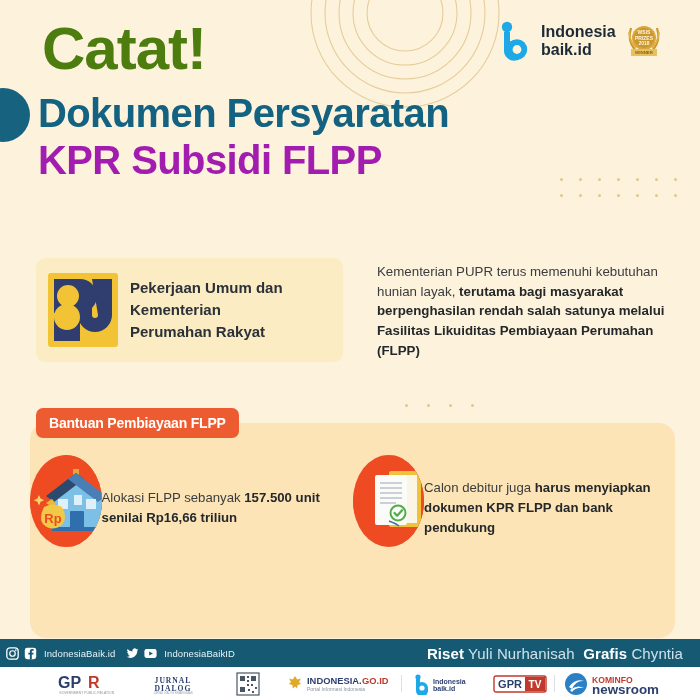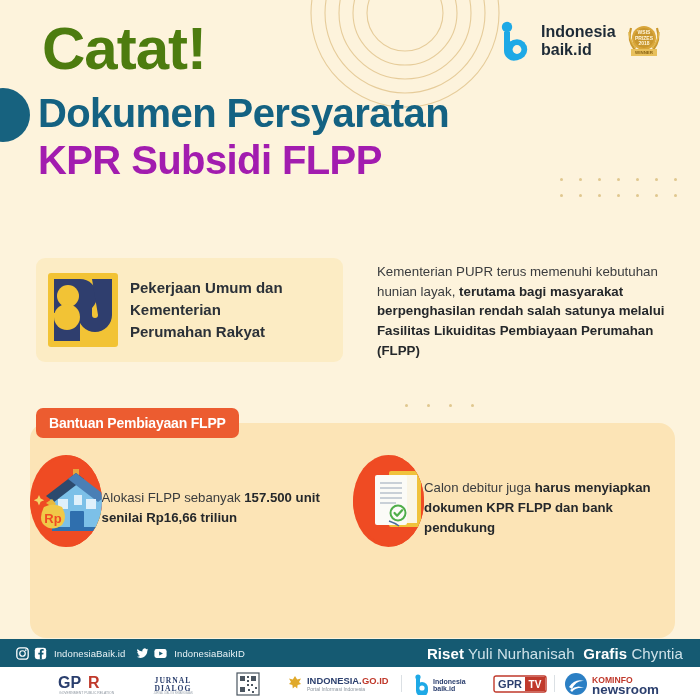--- a/index.html
+++ b/index.html
@@ -44,21 +44,21 @@
   .flpp-badge span{color:#fff;font-size:14px;font-weight:bold;letter-spacing:-0.2px;}
 
   .cards{position:absolute;left:30px;top:455px;width:645px;display:flex;}
   .card{flex:1;display:flex;flex-direction:row;align-items:center;}
   .ico{width:92px;height:92px;border-radius:50%;background:#ef4b23;position:relative;overflow:hidden;}
   .ctext{margin-top:14px;font-size:13.2px;color:#3a3c3e;line-height:1.52;width:100%;}
   .ctext b{font-weight:bold;color:#25282b;}
 
   
   .foot{position:absolute;left:0;top:639px;width:700px;height:28px;background:#155a72;display:flex;align-items:center;}
-  .foot-l{display:flex;align-items:center;gap:5px;margin-left:16px;}
+  .foot-l{display:flex;align-items:center;gap:5px;margin-left:6px;}
   .foot-r{margin-left:auto;margin-right:17px;font-size:15px;color:#cfe2e9;letter-spacing:0.1px;}
   .foot-r b{color:#fff;font-weight:bold;}
   .sico{width:13px;height:13px;display:block;}
   .ftxt{font-size:9.5px;color:#eaf3f6;letter-spacing:0.1px;margin:0 6px 0 2px;}
 
   .partners{position:absolute;left:0;top:667px;width:700px;height:33px;background:#fff;display:flex;align-items:center;}
   .pl{display:flex;align-items:center;justify-content:center;height:33px;}
   .sep{width:1px;height:17px;background:#dbe0e4;}
 </style>
 </head>

